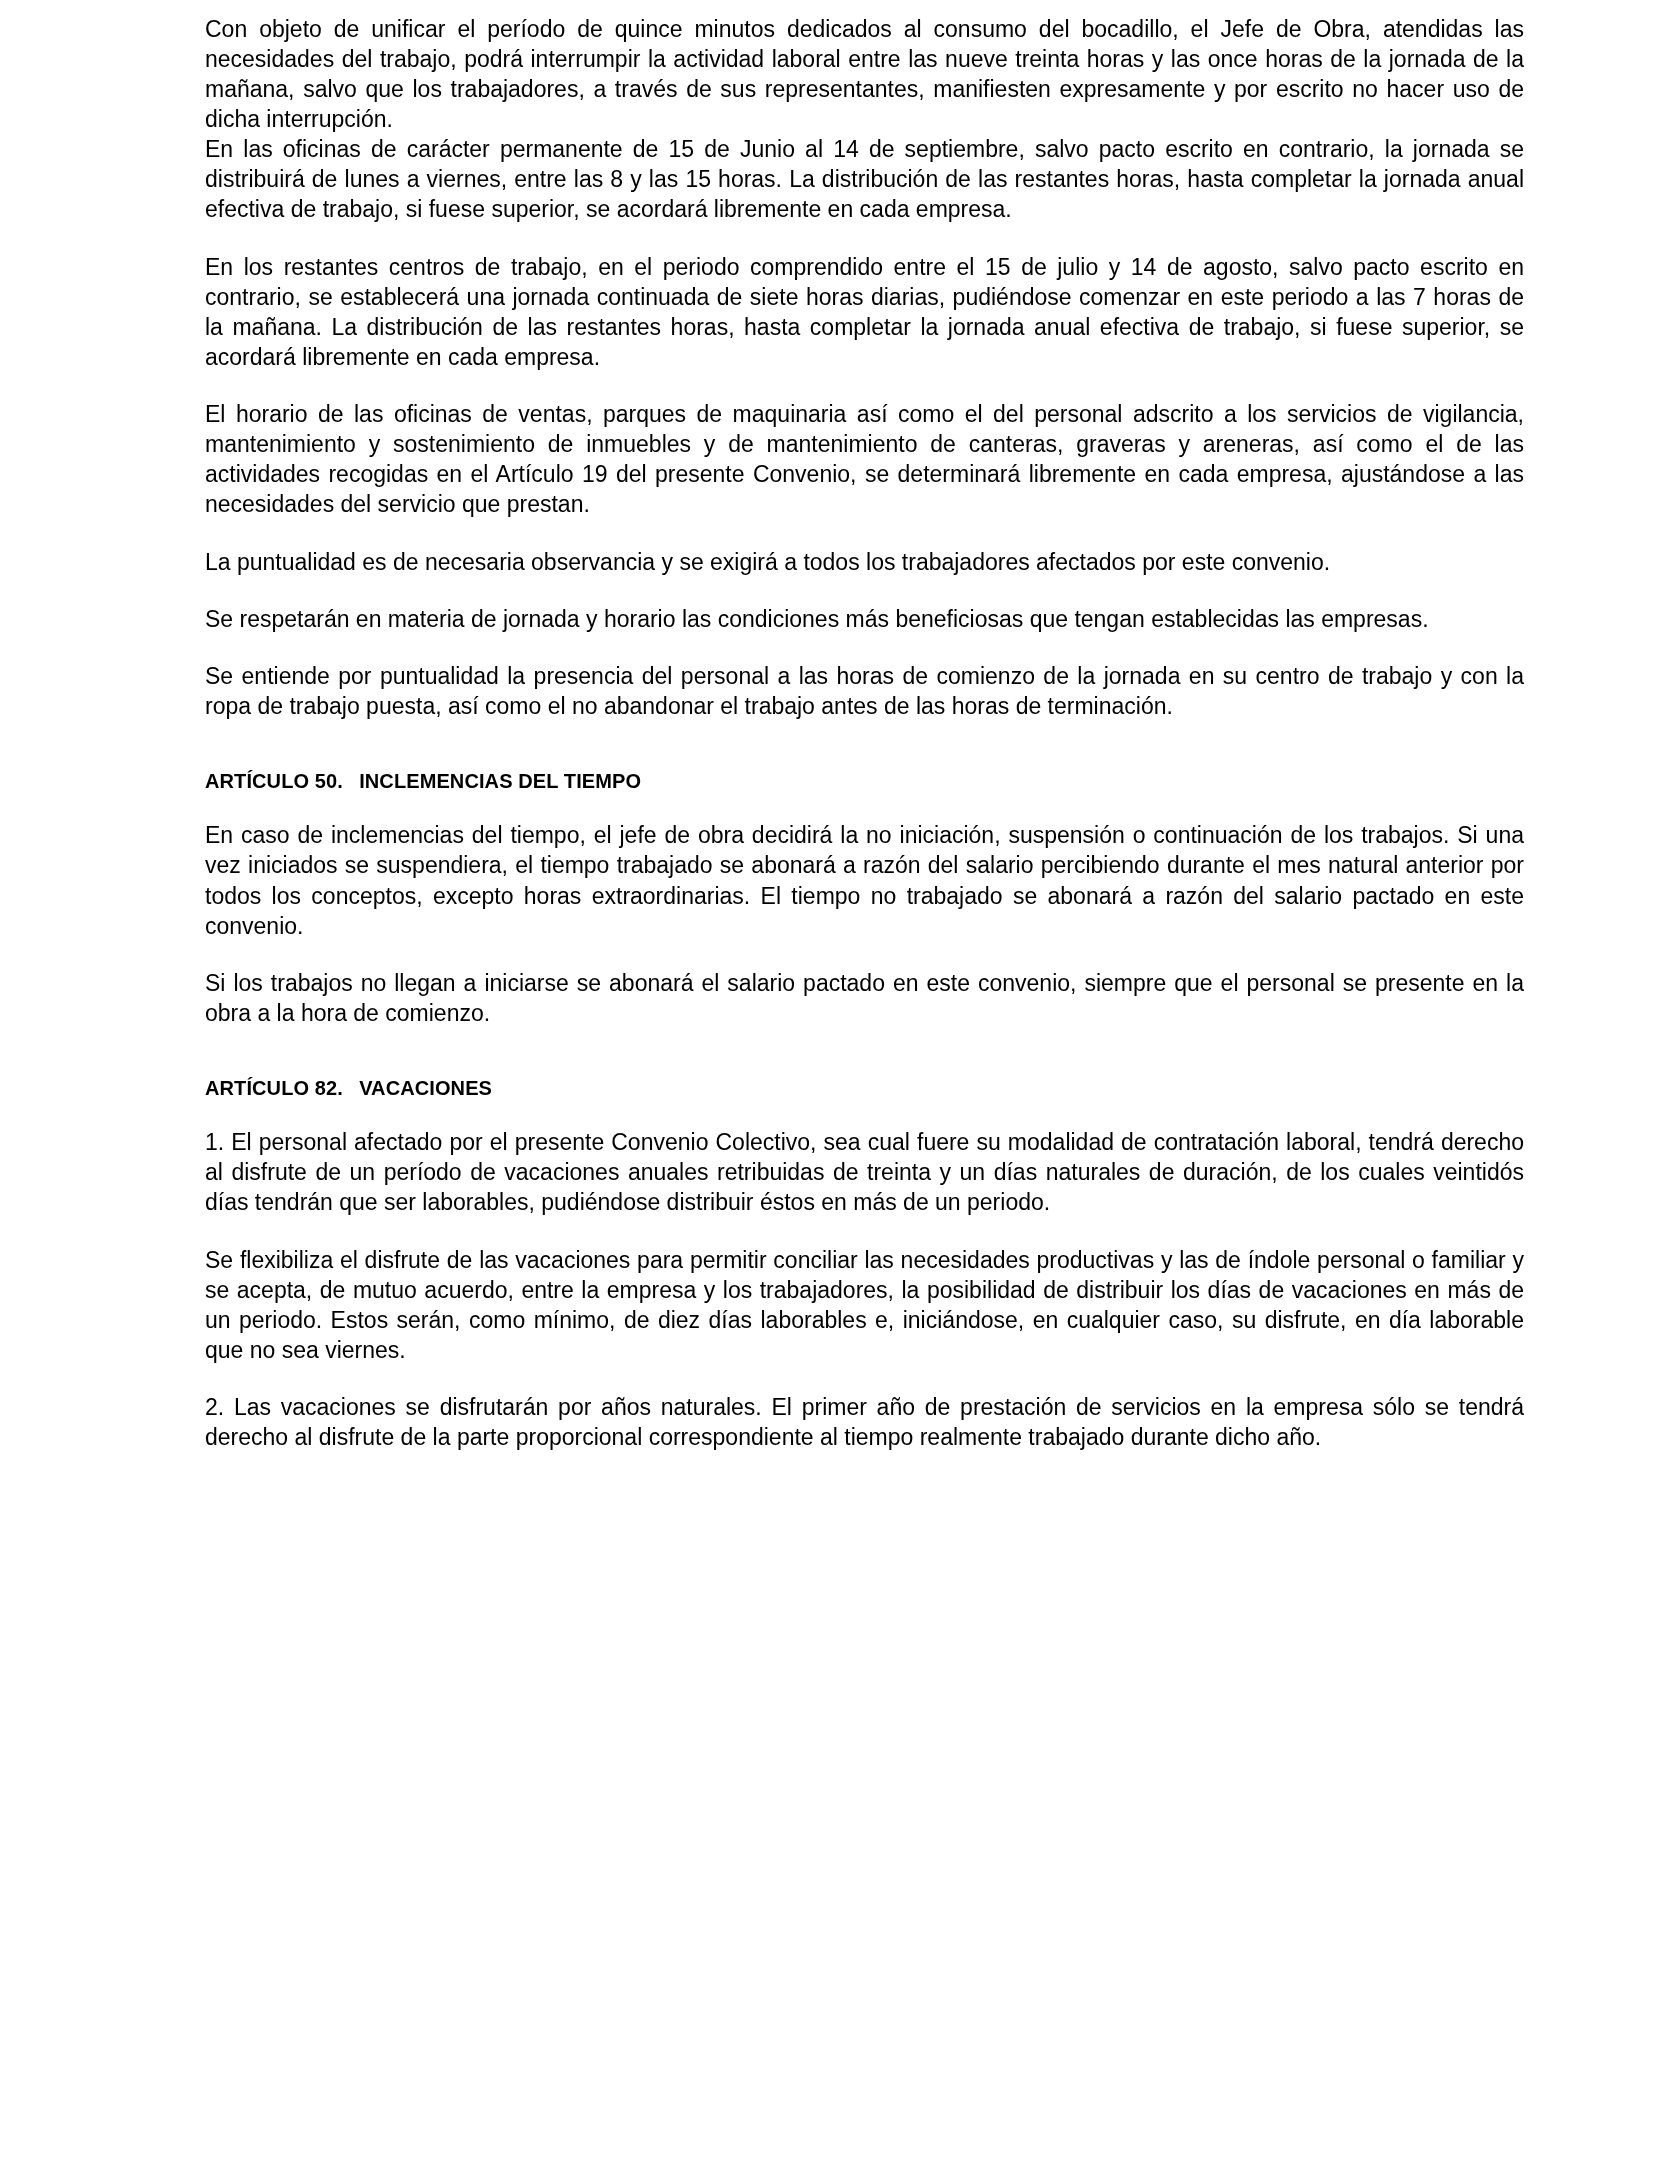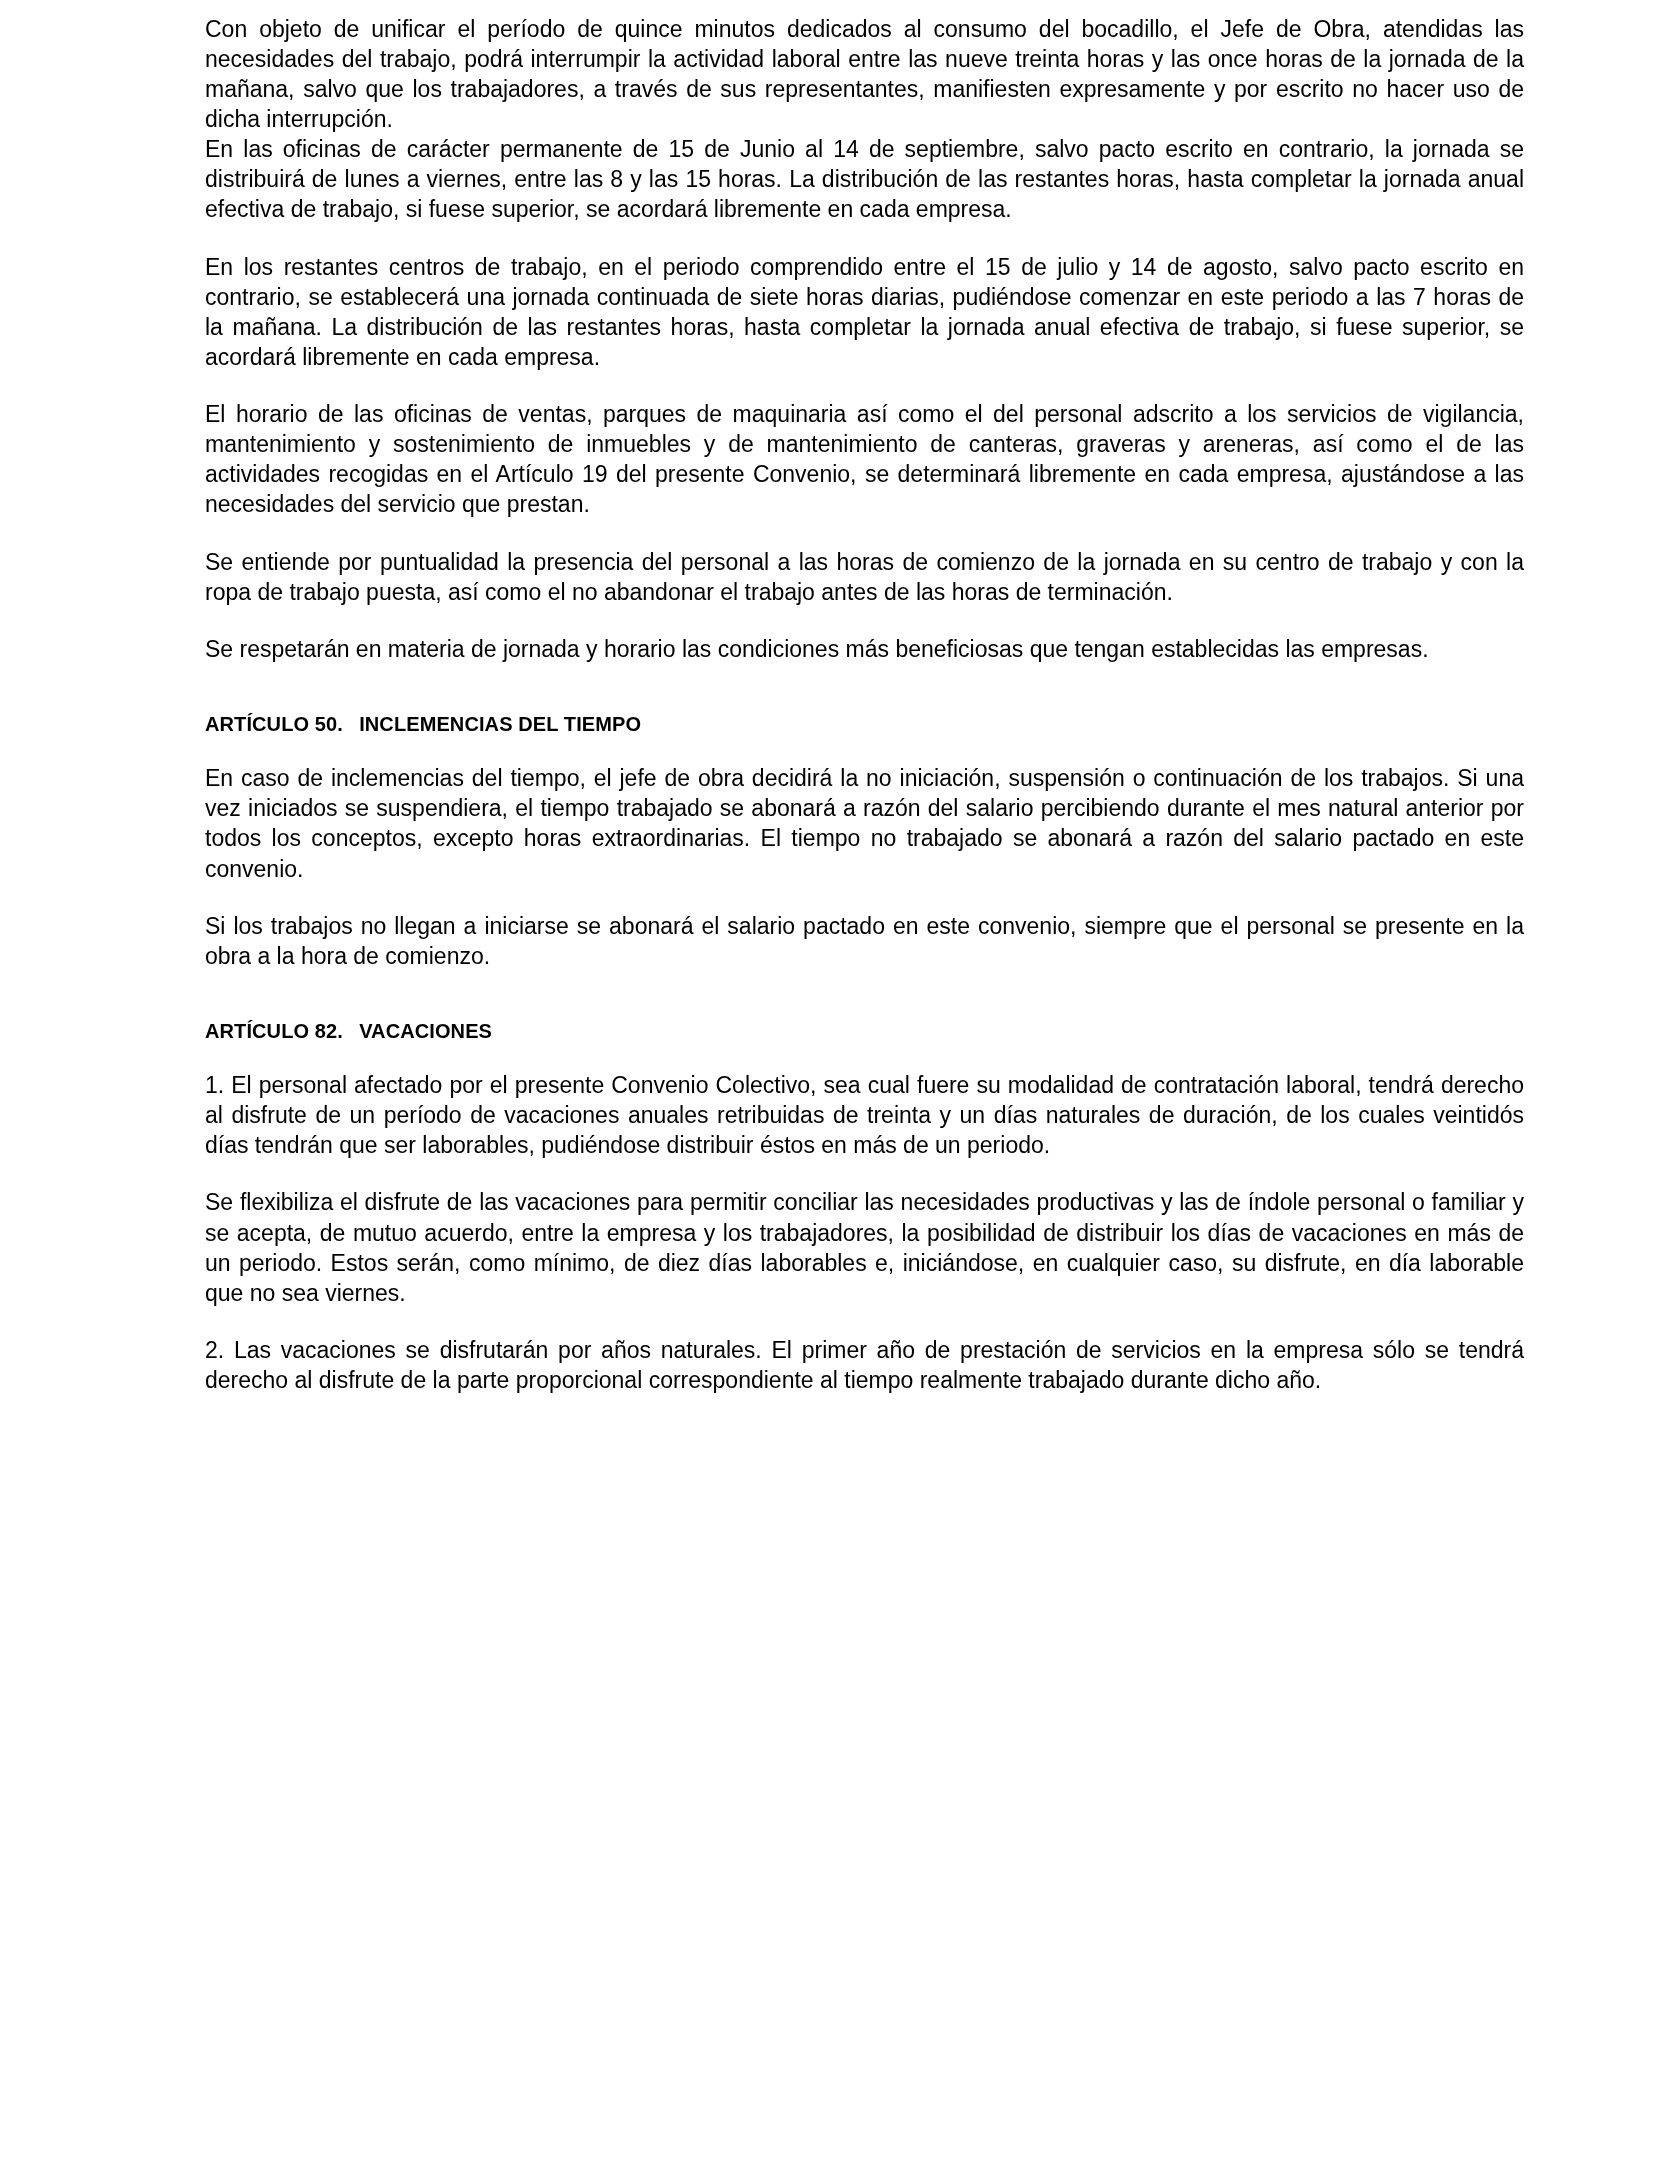--- a/index.html
+++ b/index.html
@@ -49,24 +49,25 @@
 <div class="page">
 
   <p class="para tight">Con objeto de unificar el período de quince minutos dedicados al consumo del bocadillo, el Jefe de Obra, atendidas las necesidades del trabajo, podrá interrumpir la actividad laboral entre las nueve treinta horas y las once horas de la jornada de la mañana, salvo que los trabajadores, a través de sus representantes, manifiesten expresamente y por escrito no hacer uso de dicha interrupción.</p>
 
   <p class="para">En las oficinas de carácter permanente de 15 de Junio al 14 de septiembre, salvo pacto escrito en contrario, la jornada se distribuirá de lunes a viernes, entre las 8 y las 15 horas. La distribución de las restantes horas, hasta completar la jornada anual efectiva de trabajo, si fuese superior, se acordará libremente en cada empresa.</p>
 
   <p class="para">En los restantes centros de trabajo, en el periodo comprendido entre el 15 de julio y 14 de agosto, salvo pacto escrito en contrario, se establecerá una jornada continuada de siete horas diarias, pudiéndose comenzar en este periodo a las 7 horas de la mañana. La distribución de las restantes horas, hasta completar la jornada anual efectiva de trabajo, si fuese superior, se acordará libremente en cada empresa.</p>
 
   <p class="para">El horario de las oficinas de ventas, parques de maquinaria así como el del personal adscrito a los servicios de vigilancia, mantenimiento y sostenimiento de inmuebles y de mantenimiento de canteras, graveras y areneras, así como el de las actividades recogidas en el Artículo 19 del presente Convenio, se determinará libremente en cada empresa, ajustándose a las necesidades del servicio que prestan.</p>
 
+  <p class="para">La puntualidad es de necesaria observancia y se exigirá a todos los trabajadores afectados por este convenio.</p>
+
+  <p class="para">Se respetarán en materia de jornada y horario las condiciones más beneficiosas que tengan establecidas las empresas.</p>
 
   <p class="para">Se entiende por puntualidad la presencia del personal a las horas de comienzo de la jornada en su centro de trabajo y con la ropa de trabajo puesta, así como el no abandonar el trabajo antes de las horas de terminación.</p>
-
-  <p class="para">Se respetarán en materia de jornada y horario las condiciones más beneficiosas que tengan establecidas las empresas.</p>
 
   <h2 class="heading">
     <span class="num">ARTÍCULO 50.</span>
     <span class="title">INCLEMENCIAS DEL TIEMPO</span>
   </h2>
 
   <p class="para">En caso de inclemencias del tiempo, el jefe de obra decidirá la no iniciación, suspensión o continuación de los trabajos. Si una vez iniciados se suspendiera, el tiempo trabajado se abonará a razón del salario percibiendo durante el mes natural anterior por todos los conceptos, excepto horas extraordinarias. El tiempo no trabajado se abonará a razón del salario pactado en este convenio.</p>
 
   <p class="para">Si los trabajos no llegan a iniciarse se abonará el salario pactado en este convenio, siempre que el personal se presente en la obra a la hora de comienzo.</p>
 

